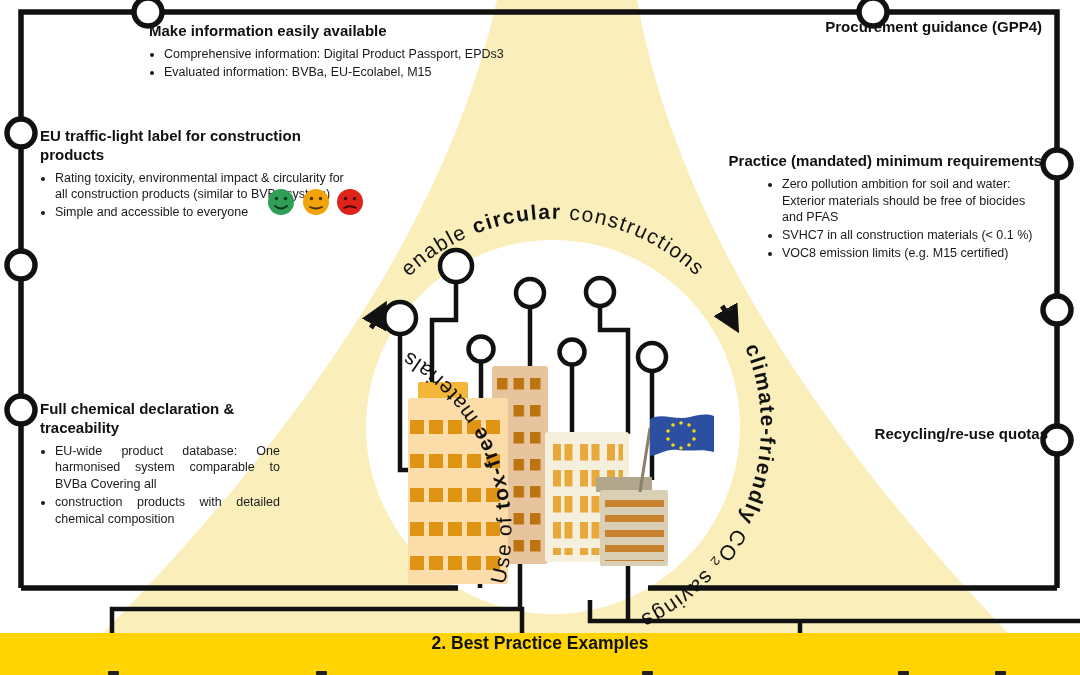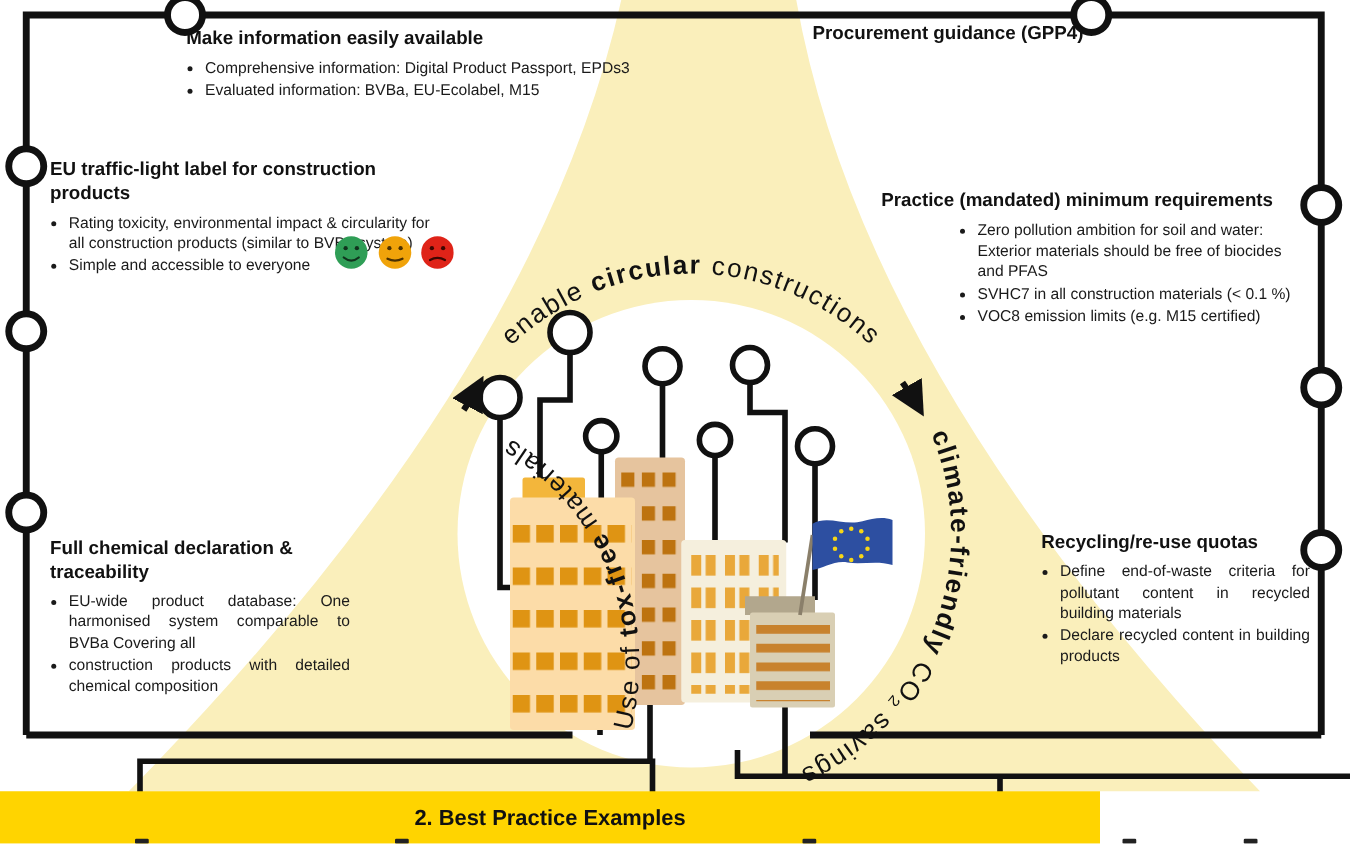--- a/index.html
+++ b/index.html
@@ -3,24 +3,24 @@
 <meta charset="utf-8">
 <style>
   html,body{margin:0;padding:0;background:#fff;}
   #stage{position:relative;width:1080px;height:675px;background:#fff;overflow:hidden;
          font-family:"Liberation Sans",sans-serif;color:#111;}
   #bg{position:absolute;left:0;top:0;width:1080px;height:675px;}
   .sec{position:absolute;}
   .sec h3{margin:0 0 5px 0;font-size:15px;font-weight:bold;line-height:1.25;color:#111;}
   .sec ul{margin:0;padding:0 0 0 15px;}
   .sec li{font-size:12.5px;line-height:1.34;margin:1px 0;color:#1a1a1a;}
-  .sec.rhead h3{text-align:left;}
+  .sec.rhead h3{text-align:right;}
   .sec.justify li{text-align:justify;}
-  #banner{position:absolute;left:0;top:633px;width:880px;height:42px;
-          display:flex;align-items:center;justify-content:center;
+  #banner{position:absolute;left:0;top:633px;width:1080px;height:42px;
+          display:flex;align-items:flex-start;justify-content:center;
           font-size:17.5px;font-weight:bold;color:#111;}
   .stub{position:absolute;top:671px;width:11px;height:4px;background:#222;border-radius:1px;}
   svg text{font-family:"Liberation Sans",sans-serif;}
   .arc{font-size:21px;letter-spacing:1.5px;fill:#111;}
   .arc .b{font-weight:bold;}
   #faces{position:absolute;left:193px;top:60px;}
 </style>
 </head>
 <body>
 
@@ -181,21 +181,21 @@
         <circle cx="117" cy="15" r="13" fill="#df2318"></circle>
         <circle cx="112.5" cy="11.5" r="1.7" fill="#3d0702"></circle>
           <circle cx="121.5" cy="11.5" r="1.7" fill="#3d0702"></circle>
         <path d="M111,21 Q117,17.5 123,21" stroke="#3d0702" stroke-width="1.8" fill="none" stroke-linecap="round"></path>
       </g>
     </svg>
   </div>
 
 
   <div class="sec justify" style="left:40px;top:400px;width:240px;">
-    <h3 style="width:210px;margin-top:30px;">Full chemical declaration &amp; traceability</h3>
+    <h3 style="width:210px;">Full chemical declaration &amp; traceability</h3>
     <ul>
         <li>EU-wide product database: One harmonised system comparable to BVBa Covering all</li>
         <li>construction products with detailed chemical composition</li>
       </ul>
   </div>
 
   <div class="sec rhead" style="left:650px;top:18px;width:392px;">
     <h3>Procurement guidance (GPP4)</h3>
   </div>
 
@@ -204,24 +204,20 @@
     <ul style="margin-left:62px;">
         <li>Zero pollution ambition for soil and water: Exterior materials should be free of biocides and PFAS</li>
         <li>SVHC7 in all construction materials (&lt; 0.1 %)</li>
         <li>VOC8 emission limits (e.g. M15 certified)</li>
       </ul>
   </div>
 
 
   <div class="sec rhead justify" style="left:833px;top:425px;width:215px;">
     <h3>Recycling/re-use quotas</h3>
-    <ul>
-        <li>Define end-of-waste criteria for pollutant content in recycled building materials</li>
-        <li>Declare recycled content in building products</li>
-      </ul>
   </div>
 
   <div id="banner" style="background: rgb(255, 212, 0);">
     <span>2. Best Practice Examples</span>
   </div>
   <div class="stub" style="left:108px;"></div>
   <div class="stub" style="left:316px;"></div>
   <div class="stub" style="left:642px;"></div>
   <div class="stub" style="left:898px;"></div>
   <div class="stub" style="left:995px;"></div>

